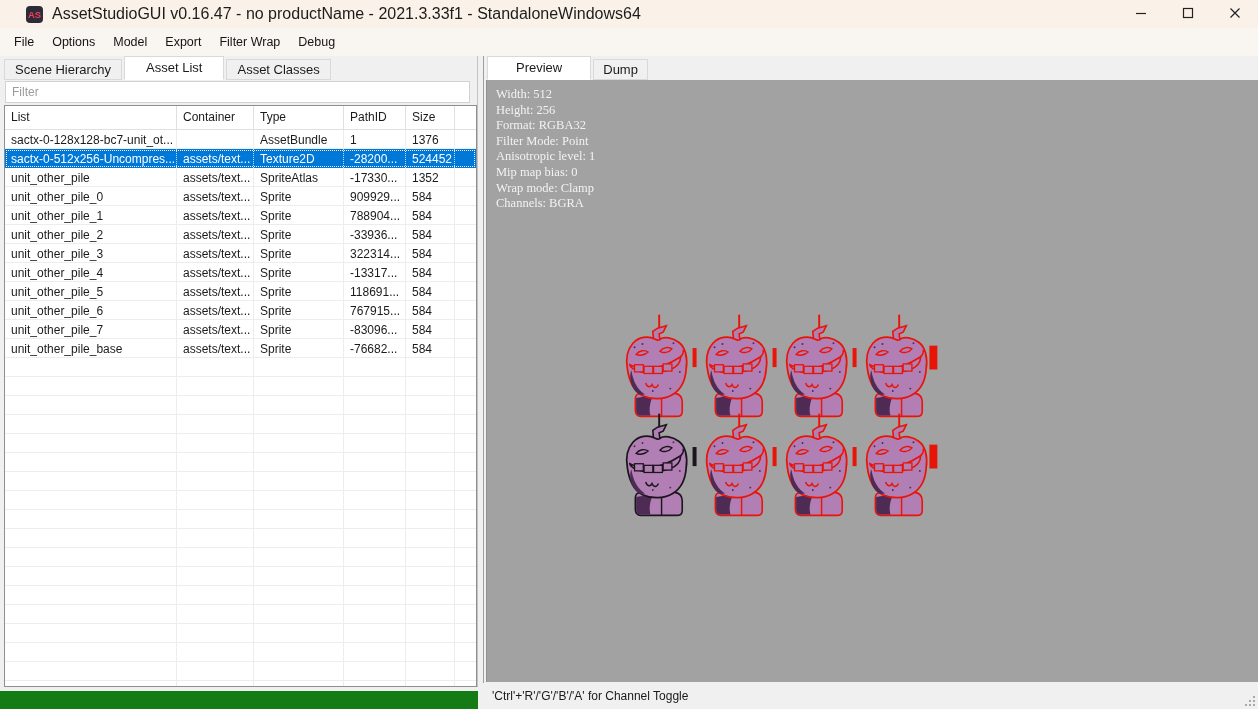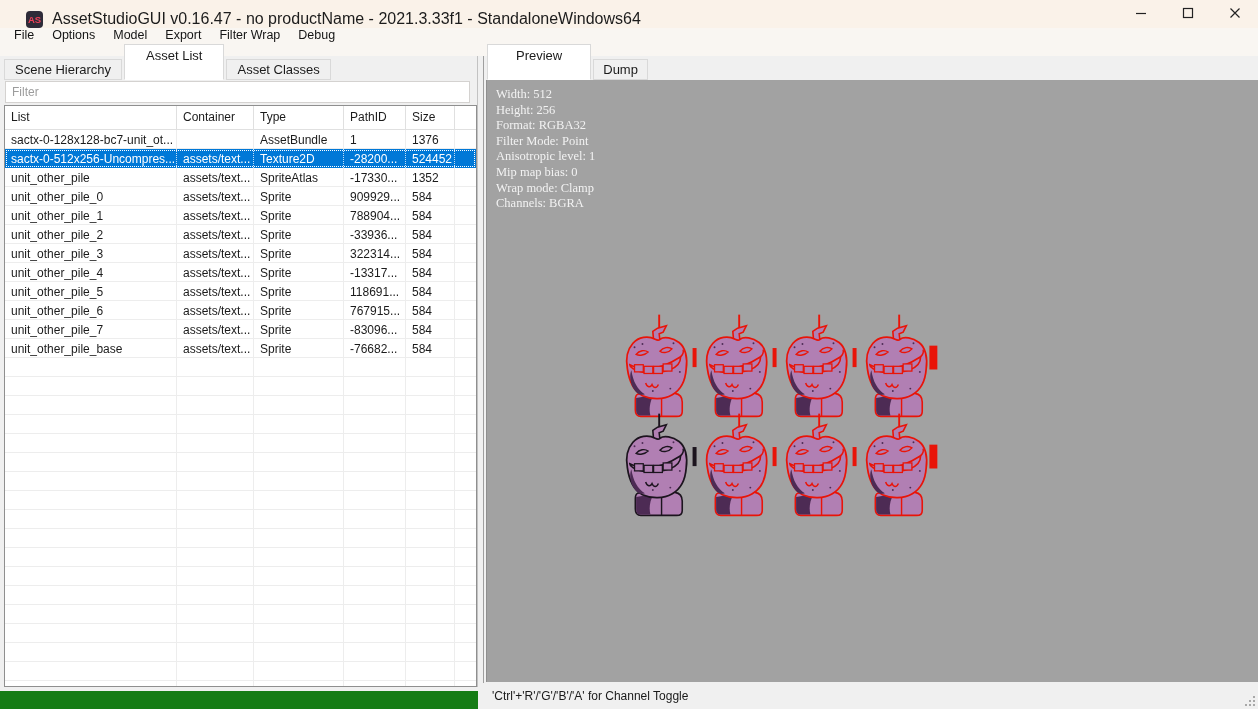--- a/index.html
+++ b/index.html
@@ -1,31 +1,31 @@
 <!DOCTYPE html>
 <html><head>
 <meta charset="utf-8">
 <style>
   html,body{margin:0;padding:0;}
   body{width:1258px;height:709px;position:relative;overflow:hidden;background:#f0f0f0;
        font-family:"Liberation Sans",sans-serif;color:#1b1b1b;-webkit-font-smoothing:antialiased;}
-  .titlebar{position:absolute;left:0;top:0;width:1258px;height:28px;background:#faf2e9;display:flex;align-items:flex-end;}
+  .titlebar{position:absolute;left:0;top:0;width:1258px;height:28px;background:#faf2e9;display:flex;align-items:center;}
   .app-icon{width:17px;height:17px;margin-left:26px;border-radius:4px;background:#2e2b38;color:#ef4059;
             font-weight:bold;font-size:9.5px;display:flex;align-items:center;justify-content:center;}
   .title-text{margin-left:9px;font-size:16px;color:#1c1c1c;white-space:nowrap;}
   .win-controls{margin-left:auto;display:flex;align-self:stretch;}
   .win-btn{width:47px;display:flex;align-items:center;justify-content:center;}
-  .menubar{position:absolute;left:0;top:28px;width:1258px;height:28px;background:#f9f6f2;display:flex;padding-left:5px;box-sizing:border-box;}
+  .menubar{position:absolute;left:0;top:28px;width:1258px;height:28px;background:#f9f6f2;display:flex;align-items:center;padding-left:5px;box-sizing:border-box;}
   .menu-item{padding:0 9px;font-size:12.5px;color:#141414;}
   .tabs{position:absolute;display:flex;align-items:flex-end;height:24px;z-index:3;}
   .tabs.left{left:4px;top:56px;}
   .tabs.right{left:487px;top:56px;}
   .tab{box-sizing:border-box;height:21px;line-height:19px;padding:0 10px;font-size:13px;background:#f0f0f0;
        border:1px solid #d9d9d9;margin-right:2px;white-space:nowrap;}
-  .tab.sel{height:36px;line-height:22px;background:#fff;border-bottom:1px solid #fff;padding:0 21px;}
+  .tab.sel{height:24px;line-height:22px;background:#fff;border-bottom:1px solid #fff;padding:0 21px;}
   .tabs.right .tab{padding:0 9px;}
   .tabs.right .tab.sel{padding:0 28px;}
   .filter-input{position:absolute;left:5px;top:81px;width:465px;height:22px;box-sizing:border-box;border:1px solid #d4d2d0;
        font-size:12px;padding:0 6px;color:#333;background:#fff;font-family:"Liberation Sans",sans-serif;outline:none;}
   .filter-input::placeholder{color:#9c9c9c;}
   .assets-table{position:absolute;left:4px;top:105px;width:473px;height:582px;background:#fff;border:1px solid #8f8f8f;box-sizing:border-box;overflow:hidden;}
   .thead{display:flex;height:23px;border-bottom:1px solid #e0e0e0;background:#fff;}
   .th{box-sizing:border-box;padding:4px 0 0 6px;font-size:12px;border-right:1px solid #e0e0e0;overflow:hidden;white-space:nowrap;flex-shrink:0;}
   .th.fill{flex:1;border-right:none;}
   .tbody{position:relative;height:calc(100% - 23px);

